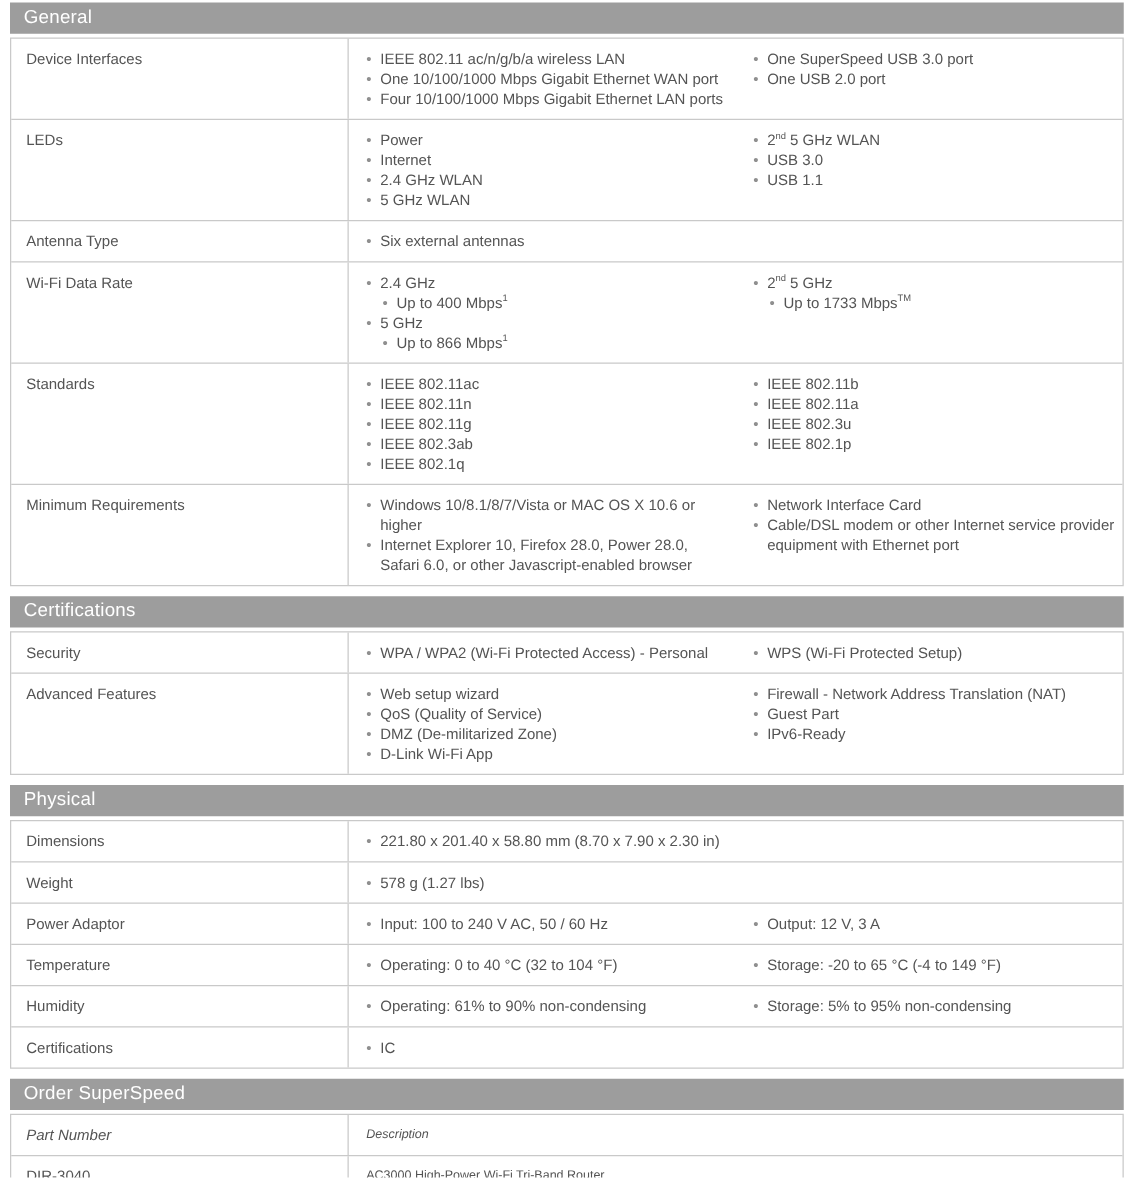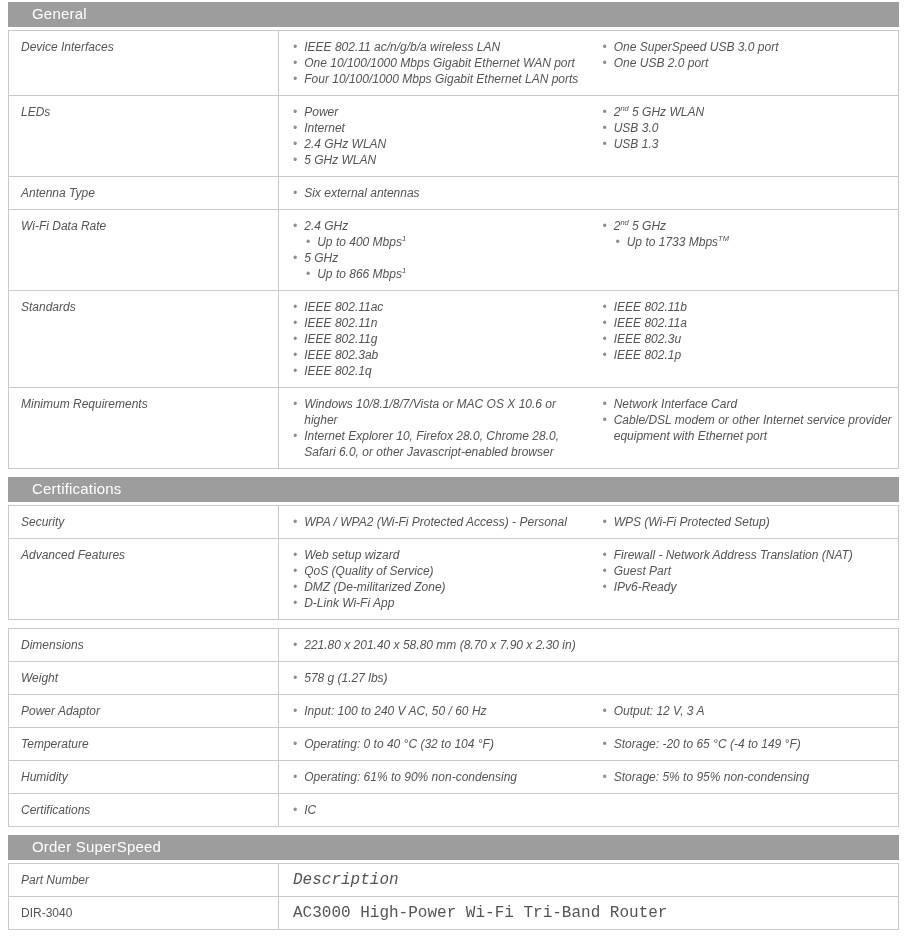--- a/index.html
+++ b/index.html
@@ -8,26 +8,26 @@
     width: 907px; height: 942px;
     font-family: "Liberation Sans", sans-serif;
     color: var(--body_text, #545454);
     overflow: hidden;
   }
   .sheet { padding: 2px 8px 0 8px; }
   .section-bar {
     background: var(--section_bar, #9d9d9d);
     color: var(--section_text, #ffffff);
     font-size: 15px; line-height: 18px;
-    padding: 3px 11px 4px 24px;
+    padding: 3px 11px 4px 11px;
     margin-bottom: 3px;
     letter-spacing: 0.2px;
   }
   .rows { border: 1px solid var(--border, #c9c9c9); margin-bottom: 8px; background: #fff; }
-  .row { display: flex; border-bottom: 1px solid var(--border, #c9c9c9); font-style: italic; }
+  .row { display: flex; border-bottom: 1px solid var(--border, #c9c9c9); }
   .row:last-child { border-bottom: none; }
   .label-cell {
     flex: 0 0 270px; width: 270px;
     border-right: 1px solid var(--border, #c9c9c9);
     padding: 8px 8px 8px 12px;
     font-size: 12px; line-height: 16px;
   }
   .content-cell { flex: 1; display: flex; padding: 8px 0; }
   .col { width: 50%; padding: 0 6px 0 14px; }
   .item { display: flex; font-size: 12px; line-height: 16px; }
@@ -35,21 +35,21 @@
   .item.indent1 { margin-left: 13px; }
   sup { font-size: 7.5px; line-height: 0; vertical-align: super; margin-top: 18px; }
   .order-table { border: 1px solid var(--border, #c9c9c9); background: #fff; }
   .order-row { display: flex; border-bottom: 1px solid var(--border, #c9c9c9); }
   .order-row:last-child { border-bottom: none; }
   .order-cell-part {
     flex: 0 0 270px; width: 270px;
     border-right: 1px solid var(--border, #c9c9c9);
     padding: 8px 8px 8px 12px; font-size: 12px; line-height: 16px;
   }
-  .order-cell-desc { flex: 1; padding: 8px 8px 8px 14px; font-size: 16px; line-height: 16px; font-family: Liberation Mono, monospace; }
+  .order-cell-desc { flex: 1; padding: 8px 8px 8px 14px; font-size: 10px; line-height: 16px; }
   .order-row.header { font-style: italic; }
 </style>
 </head>
 <body>
 
 <div class="sheet" id="spec-root">
     <div class="section-bar">General</div>
     <div class="rows">
       <div class="row">
         <div class="label-cell">Device Interfaces</div>
@@ -105,21 +105,21 @@
             <div class="item">
               <span class="bullet">•</span>
               <span class="item-text">2<sup>nd</sup> 5 GHz WLAN</span>
             </div>
             <div class="item">
               <span class="bullet">•</span>
               <span class="item-text">USB 3.0</span>
             </div>
             <div class="item">
               <span class="bullet">•</span>
-              <span class="item-text">USB 1.3</span>
+              <span class="item-text">USB 1.1</span>
             </div>
           </div>
         </div>
       </div>
       <div class="row">
         <div class="label-cell">Antenna Type</div>
         <div class="content-cell">
           <div class="col">
             <div class="item">
               <span class="bullet">•</span>
@@ -210,21 +210,21 @@
       <div class="row">
         <div class="label-cell">Minimum Requirements</div>
         <div class="content-cell">
           <div class="col">
             <div class="item">
               <span class="bullet">•</span>
               <span class="item-text">Windows 10/8.1/8/7/Vista or MAC OS X 10.6 or higher</span>
             </div>
             <div class="item">
               <span class="bullet">•</span>
-              <span class="item-text">Internet Explorer 10, Firefox 28.0, Chrome 28.0, Safari 6.0, or other Javascript-enabled browser</span>
+              <span class="item-text">Internet Explorer 10, Firefox 28.0, Power 28.0, Safari 6.0, or other Javascript-enabled browser</span>
             </div>
           </div>
           <div class="col">
             <div class="item">
               <span class="bullet">•</span>
               <span class="item-text">Network Interface Card</span>
             </div>
             <div class="item">
               <span class="bullet">•</span>
               <span class="item-text">Cable/DSL modem or other Internet service provider equipment with Ethernet port</span>
@@ -283,20 +283,21 @@
               <span class="item-text">Guest Part</span>
             </div>
             <div class="item">
               <span class="bullet">•</span>
               <span class="item-text">IPv6-Ready</span>
             </div>
           </div>
         </div>
       </div>
     </div>
+    <div class="section-bar">Physical</div>
     <div class="rows">
       <div class="row">
         <div class="label-cell">Dimensions</div>
         <div class="content-cell">
           <div class="col">
             <div class="item">
               <span class="bullet">•</span>
               <span class="item-text">221.80 x 201.40 x 58.80 mm (8.70 x 7.90 x 2.30 in)</span>
             </div>
           </div>

